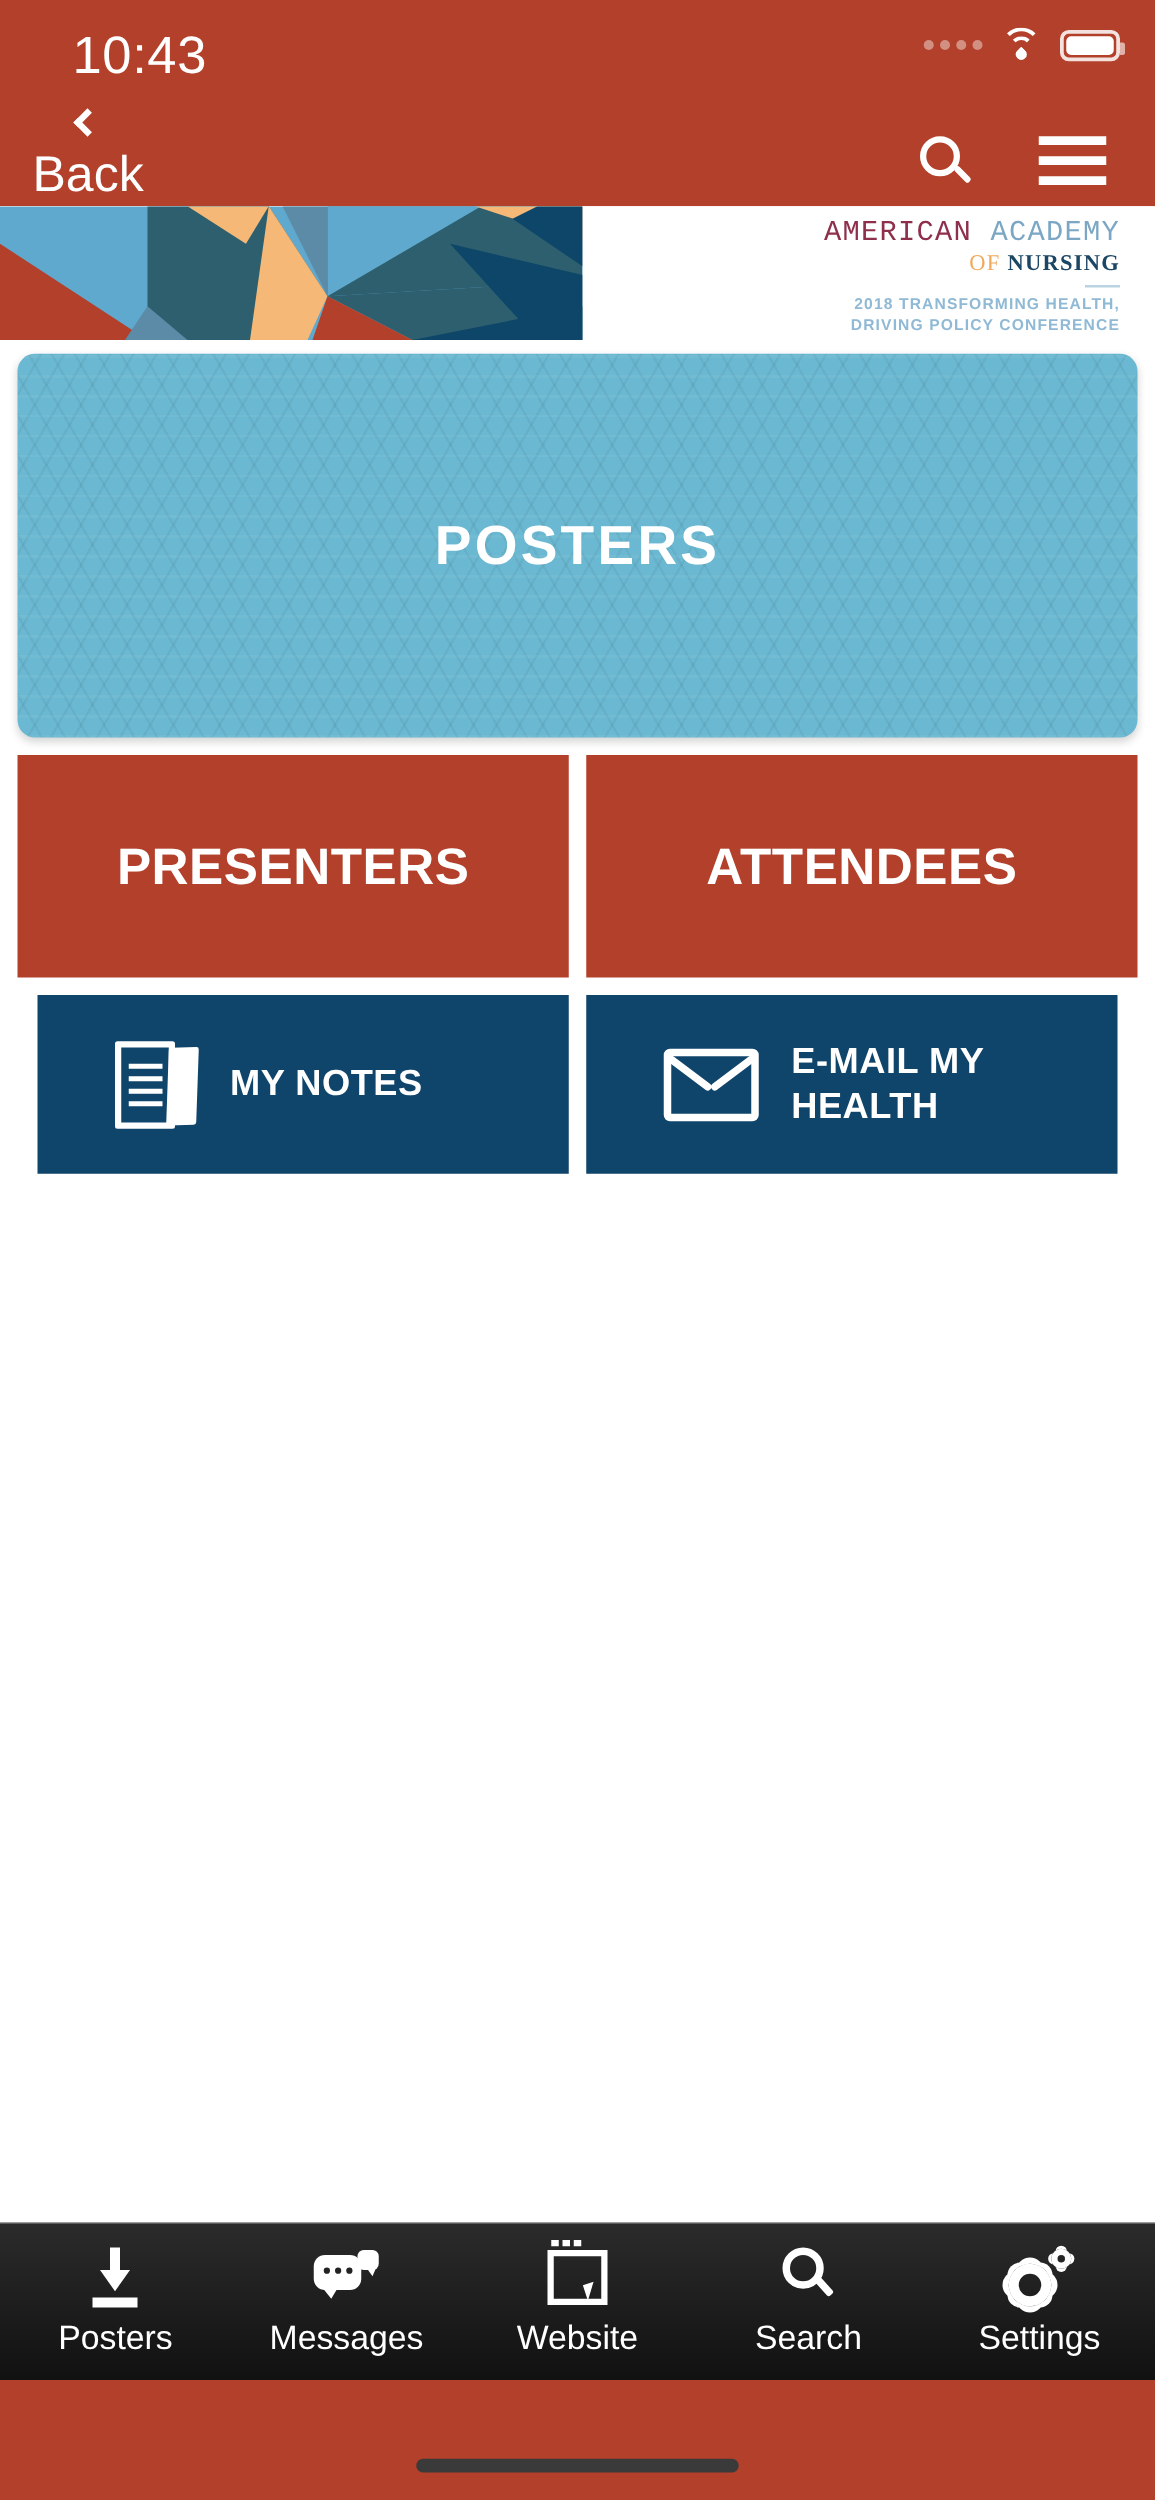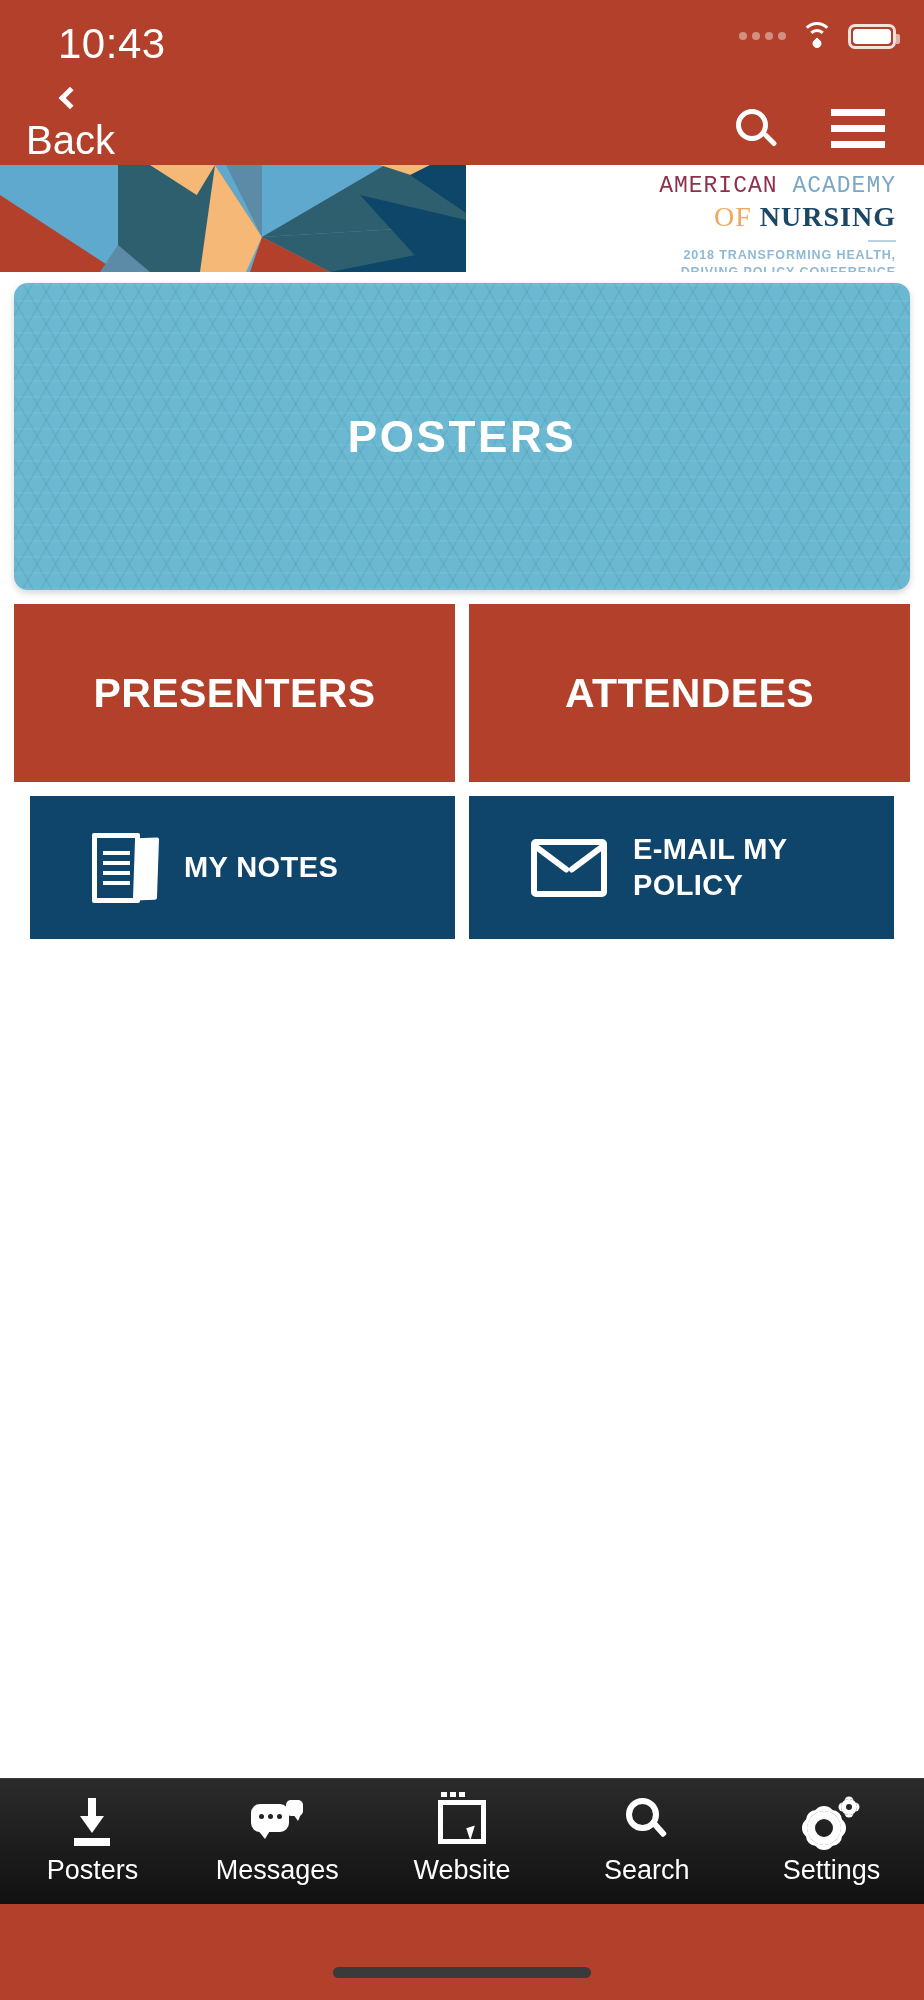--- a/index.html
+++ b/index.html
@@ -99,21 +99,21 @@
     position:absolute; top:165px; left:0; width:924px; height:107px;
     background:#ffffff; overflow:hidden;
   }
   .banner-geo {
     position:absolute; left:0; top:0; width:466px; height:107px;
   }
   .banner-logo {
     position:absolute; right:28px; top:8px; text-align:right;
   }
   .logo-l1 { font-family:Liberation Mono, monospace; font-size:23px; letter-spacing:1.0px; line-height:1.18; }
-  .logo-l2 { font-family:"Liberation Serif", serif; font-size:28px; letter-spacing:1.0px; line-height:1.18; }
+  .logo-l2 { font-family:"Liberation Serif", serif; font-size:18px; letter-spacing:1.0px; line-height:1.18; }
   .w-american { color:#8e2f4b; }
   .w-academy  { color:#7ba7c4; }
   .w-of       { color:#f0a95c; }
   .w-nursing  { color:#1b4664; font-weight:bold; }
   .logo-rule {
     width:28px; height:2px; background:#b9d3e2;
     margin:7px 0 5px auto;
   }
   .logo-sub {
     font-size:12.5px; color:#8fb9d4; letter-spacing:0.9px;
@@ -398,21 +398,21 @@
             </span>
         </span>
         <span class="lab">MY NOTES</span>
       </div>
       <div class="tile-navy">
         <span class="ic-mail">
           <span class="box"></span>
             <span class="flapL"></span>
             <span class="flapR"></span>
         </span>
-        <span class="lab">E-MAIL MY POLICY</span>
+        <span class="lab">E-MAIL MY HEALTH</span>
       </div>
     </div>
 
   </div>
 
   <div class="tabbar">
 
     <div class="tab">
       <span class="icw">
           <span class="ic-dl">

